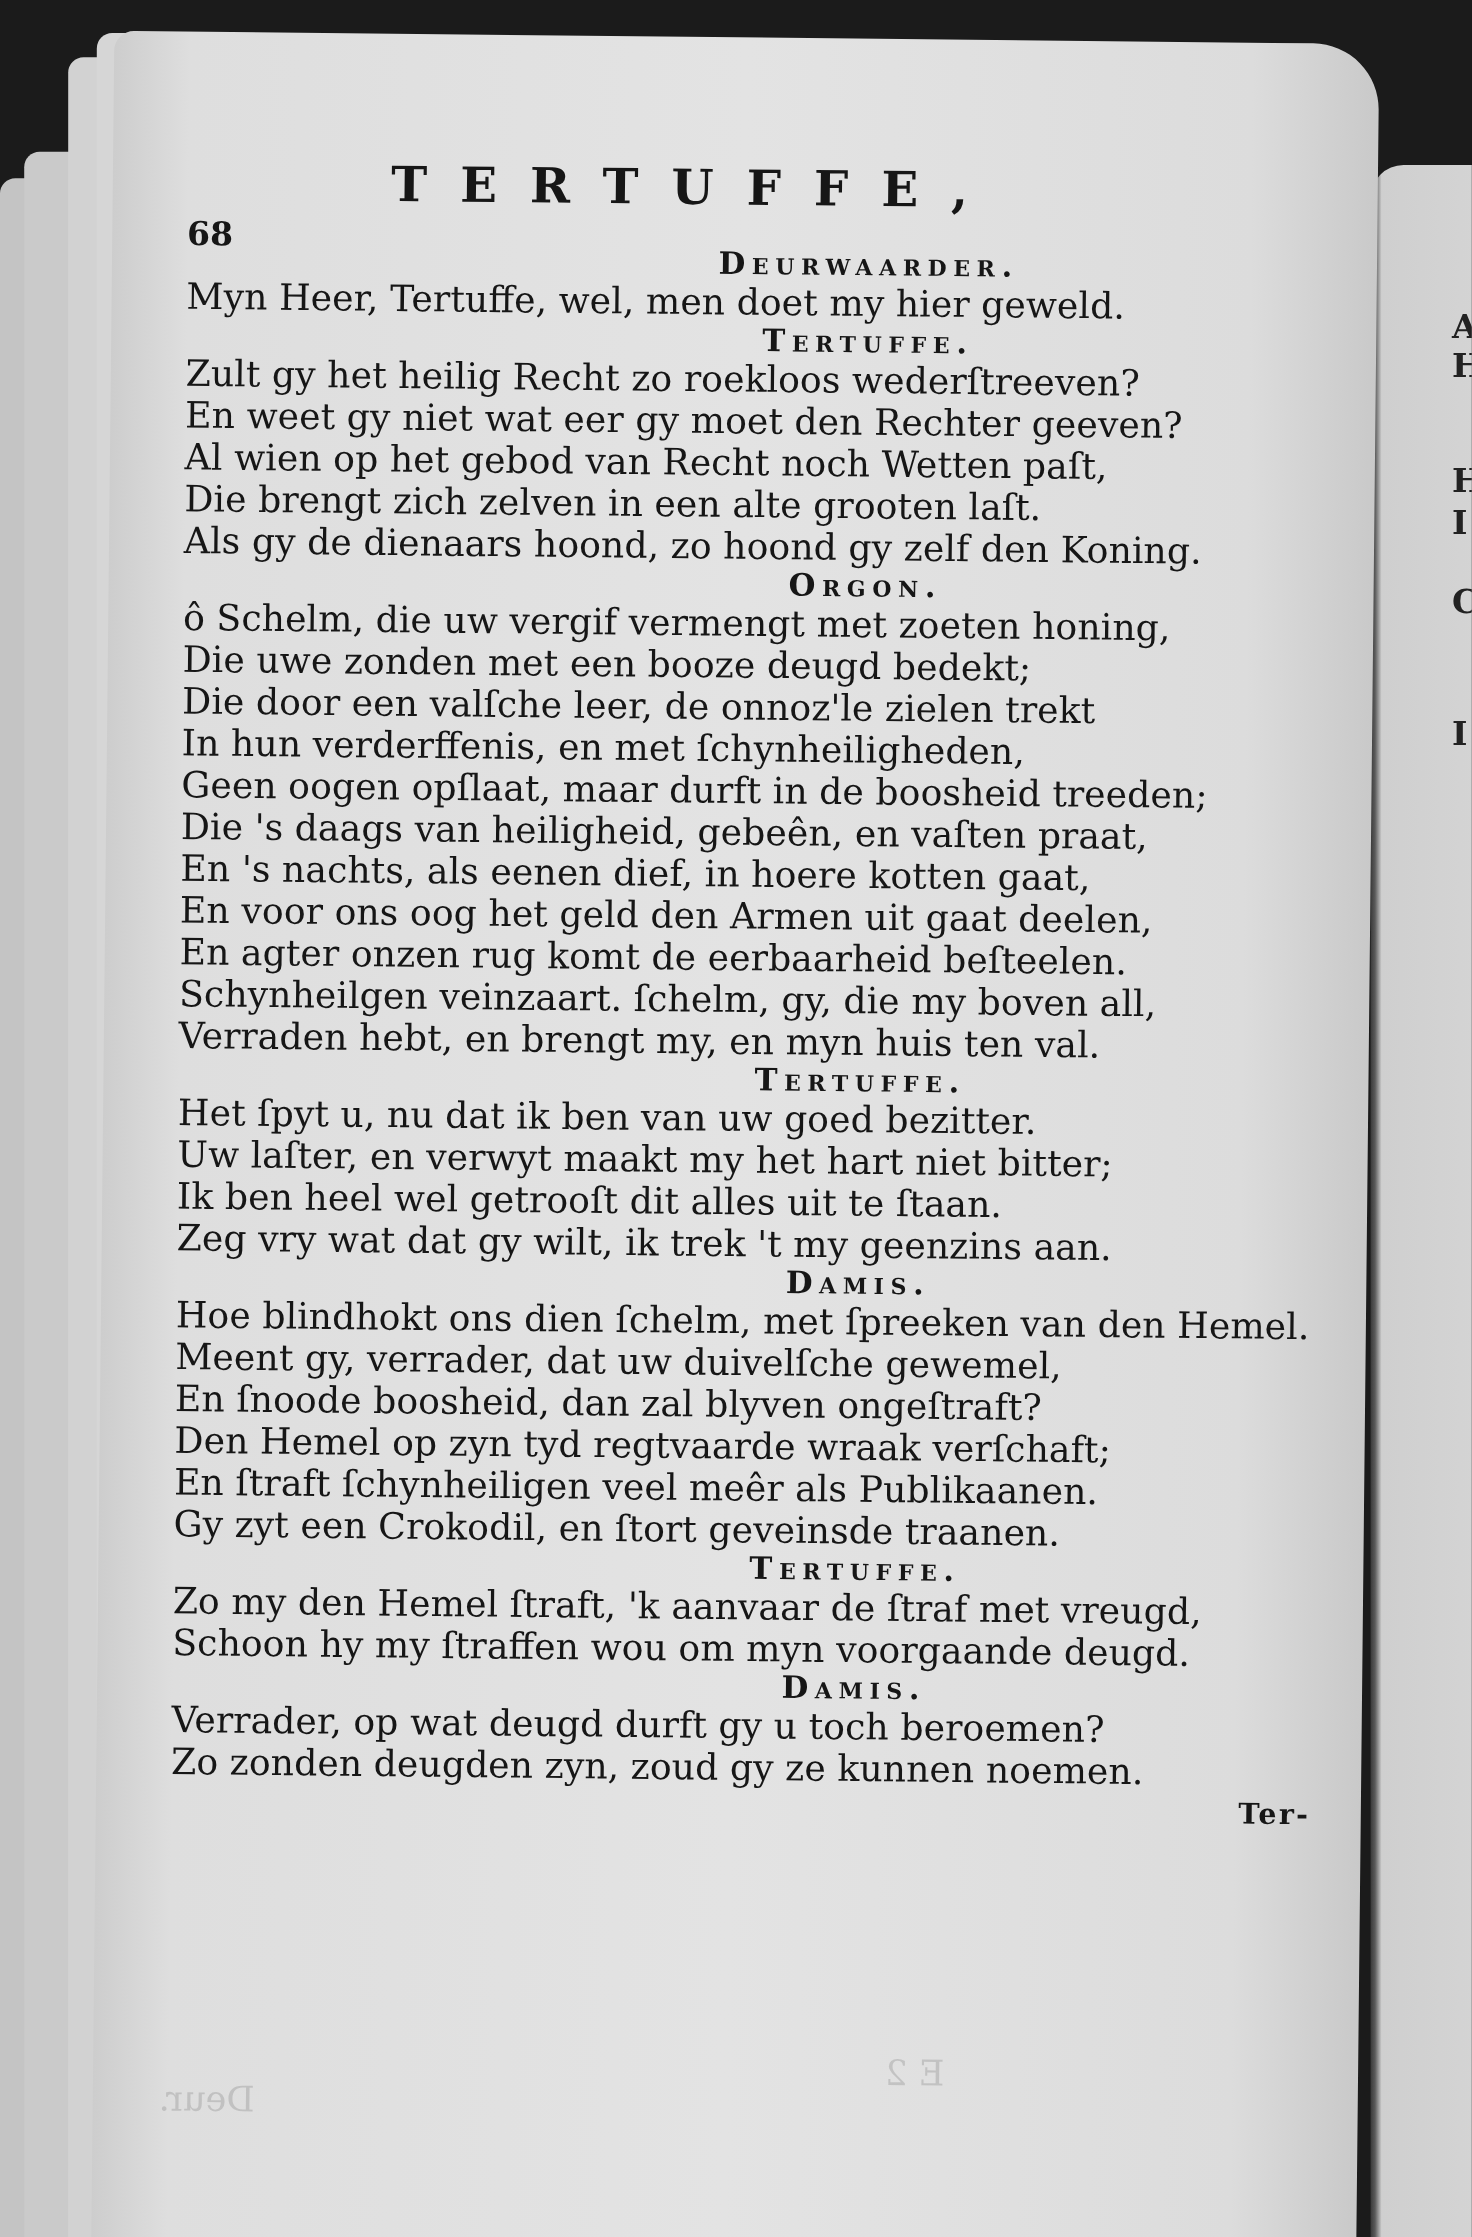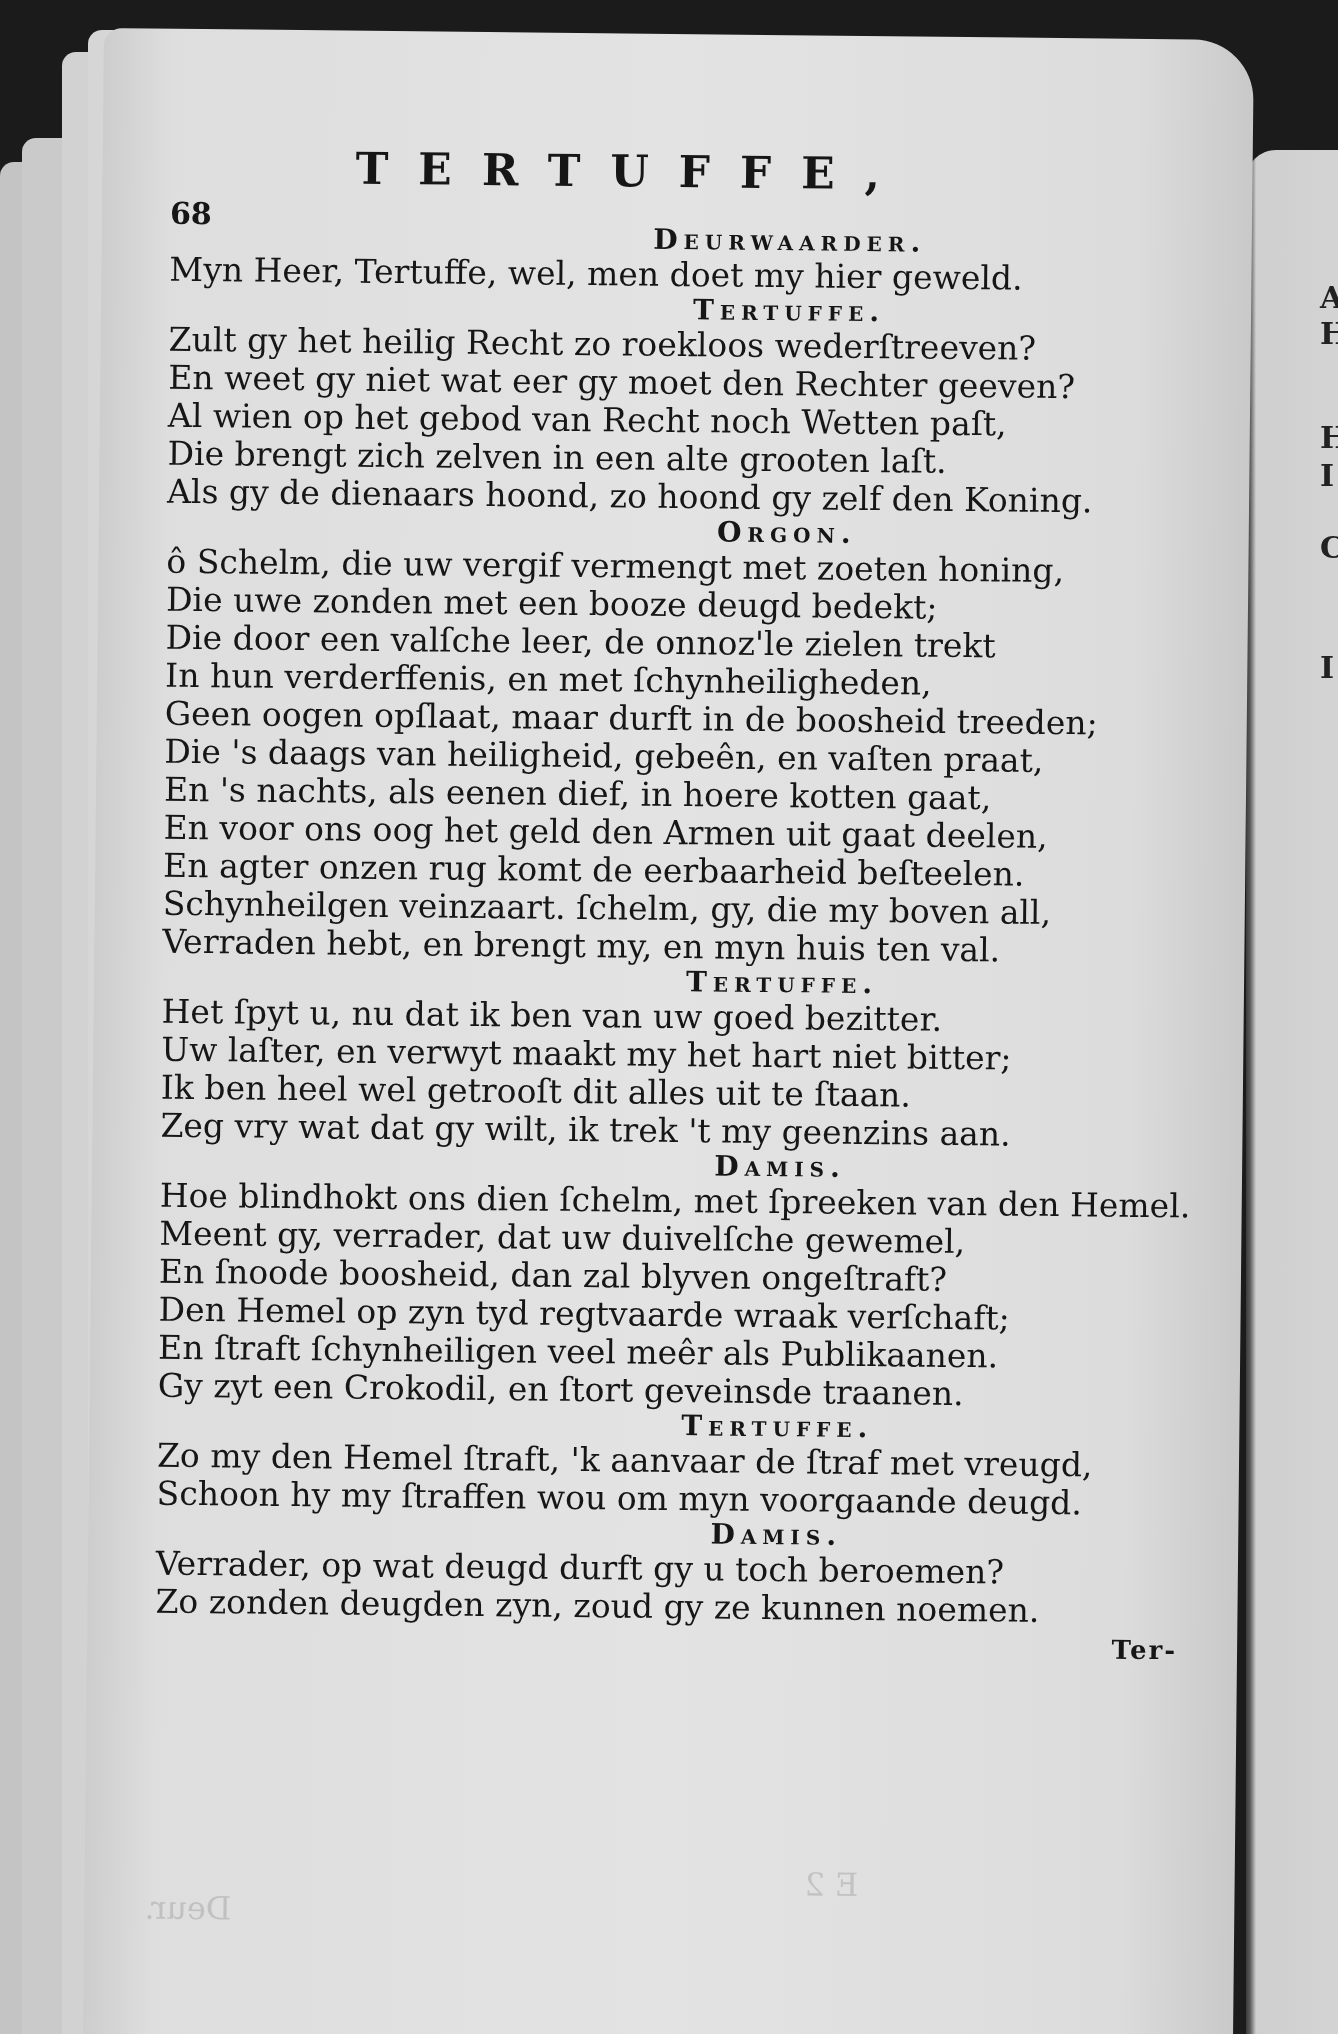--- a/index.html
+++ b/index.html
@@ -29,21 +29,21 @@
   .facing .fl { position: absolute; left: 74px; font-size: 30px; color: #222; font-weight: bold; }
   .text { position: absolute; left: 68px; top: 110px; width: 1060px; color: #161616; }
   .runhead { position: relative; height: 80px; }
   .pagenum { position: absolute; left: 0; top: 15px; font-size: 30px; font-weight: bold; margin-top: 42px; }
   .runtitle { position: absolute; left: 185px; top: 2px; font-size: 44px; letter-spacing: 30px; font-weight: bold; }
   .speaker {
     text-align: center; font-size: 28px; letter-spacing: 6px; font-variant: small-caps;
     font-weight: bold; height: 32px; line-height: 32px; padding-left: 180px;
   }
   .line { font-size: 33px; line-height: 38px; height: 38px; white-space: nowrap; }
-  .catch { position: absolute; right: 38px; font-size: 26px; font-weight: bold; letter-spacing: 2px; margin-left: 16px; }
+  .catch { position: absolute; right: 24px; font-size: 26px; font-weight: bold; letter-spacing: 2px; margin-left: 16px; }
   .bleed { position: absolute; color: rgba(60,60,60,0.18); font-size: 32px; transform: scaleX(-1); white-space: nowrap; }
 </style>
 </head>
 <body>
 
 <div class="scene">
   <div class="edge e1"></div>
   <div class="edge e2"></div>
   <div class="edge e3"></div>
   <div class="edge e4"></div>

